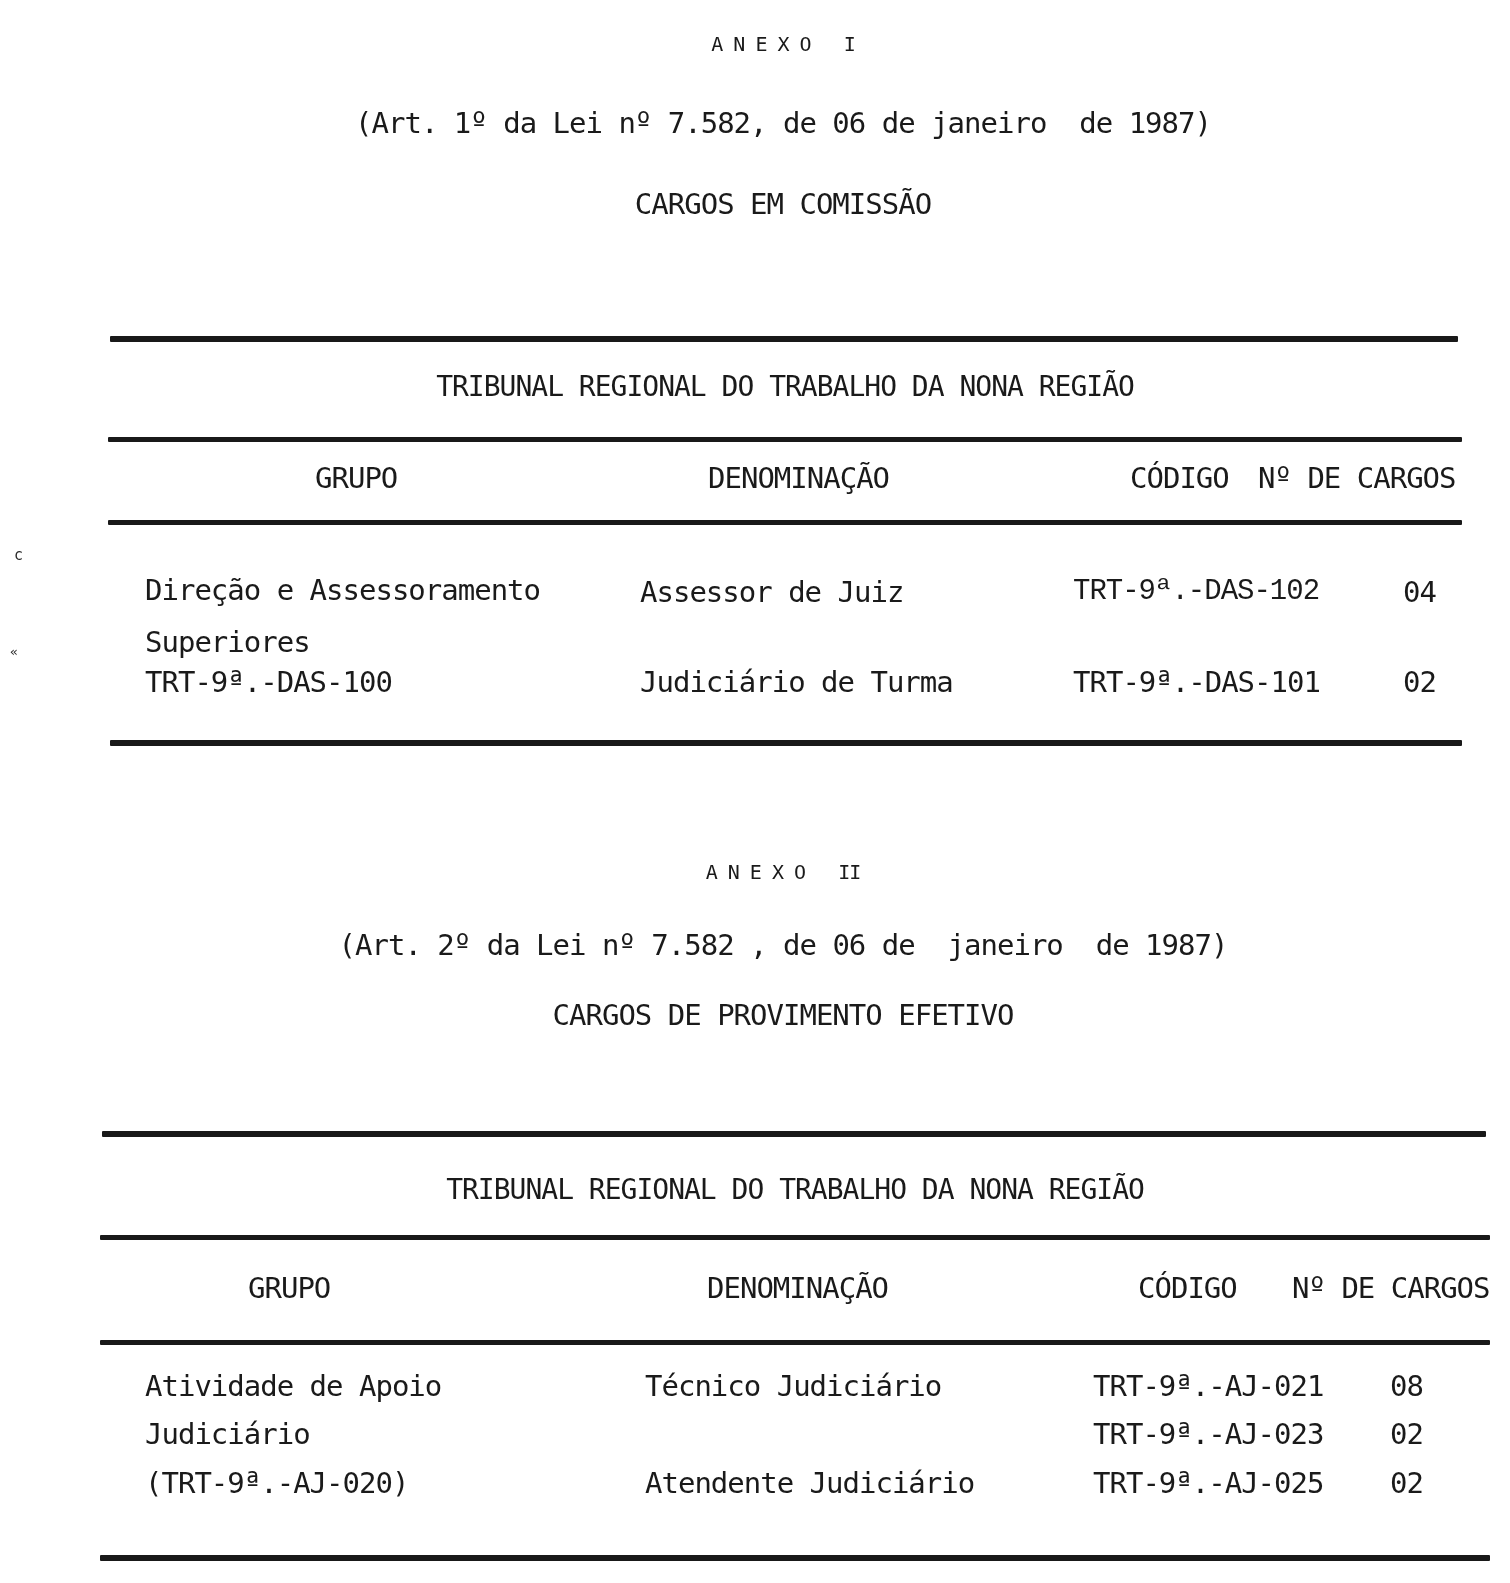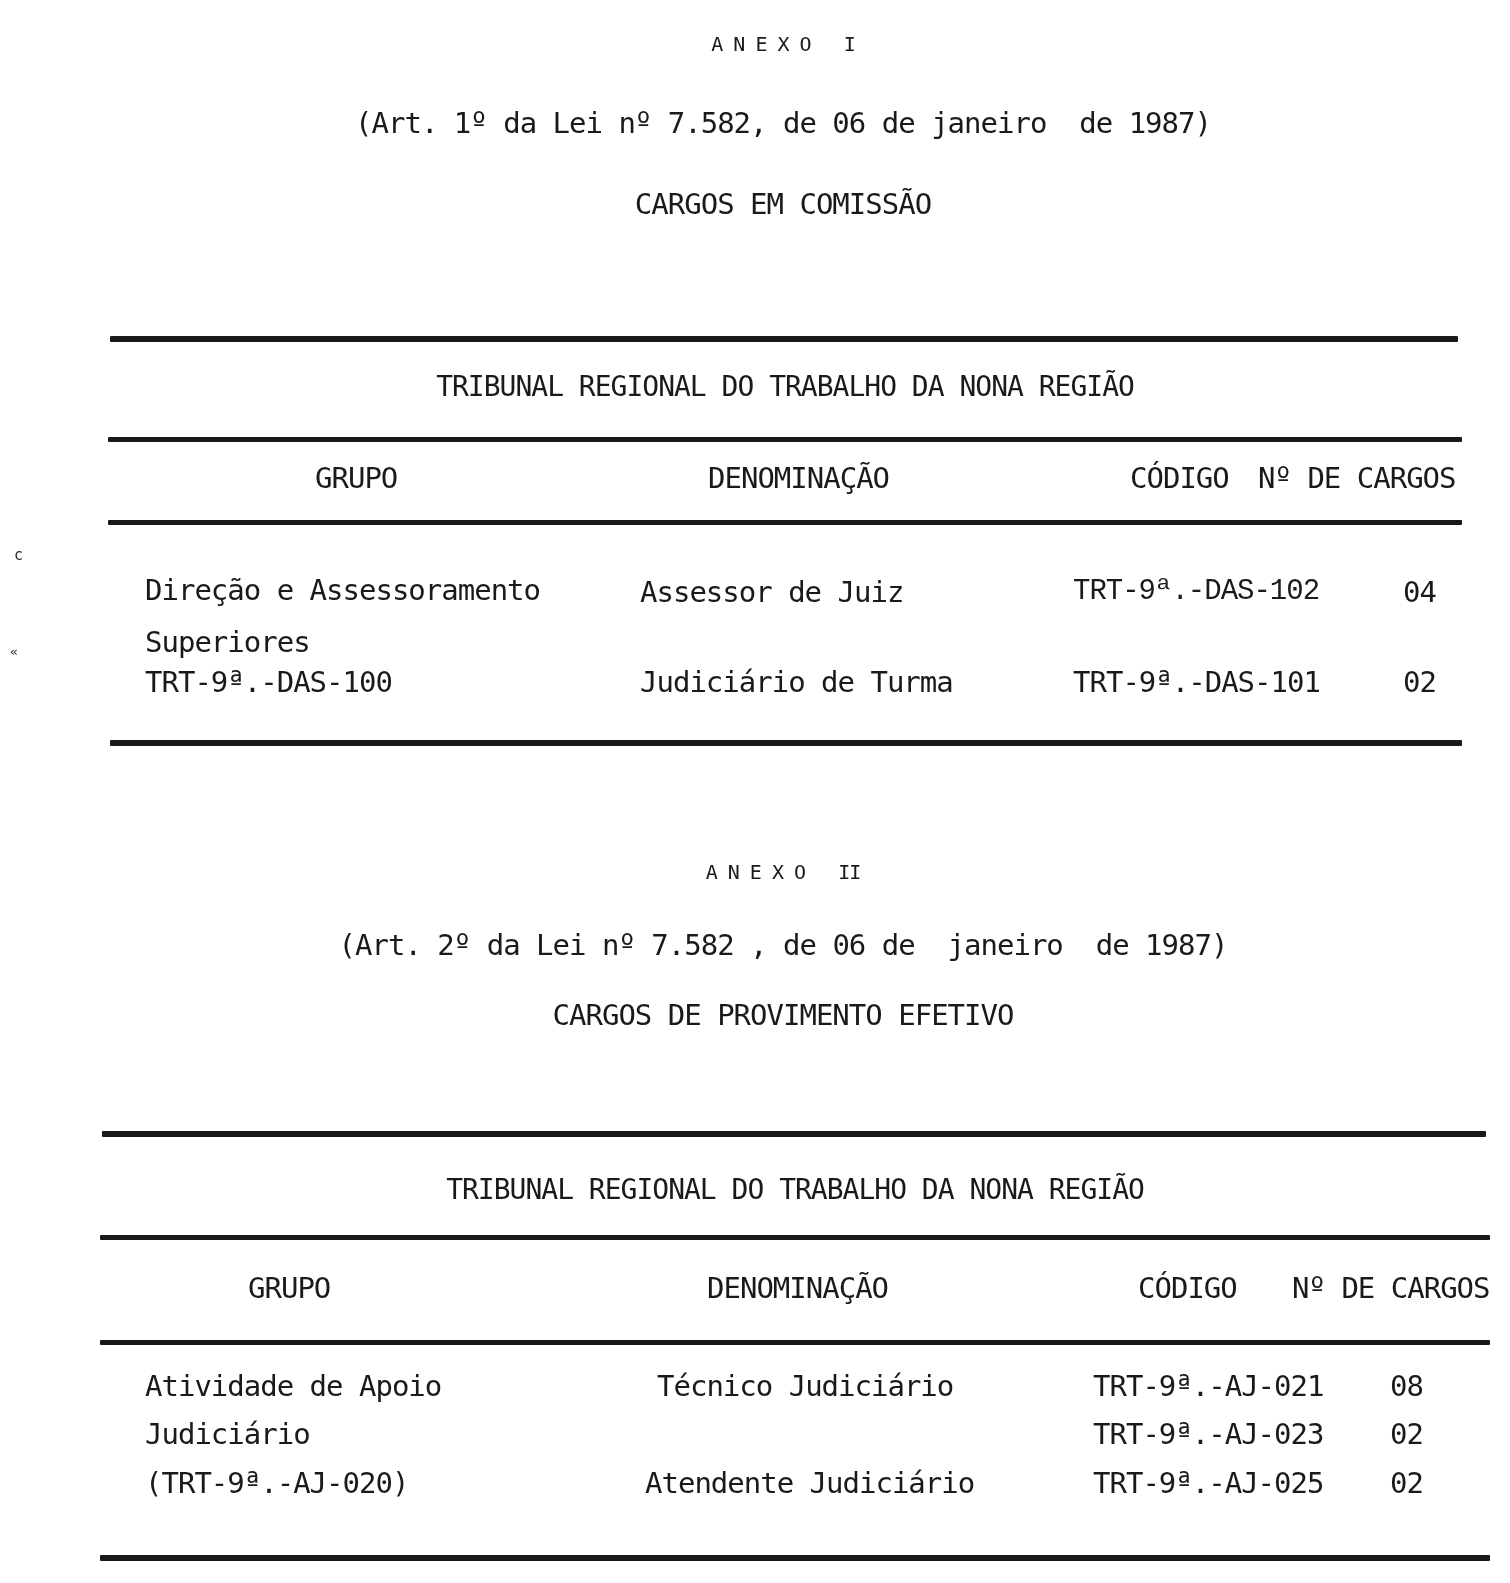--- a/index.html
+++ b/index.html
@@ -82,21 +82,21 @@
     <div class="rule thin" style="left:0;width:1390px;top:104px;"></div>
 
     <span class="cell" style="left:148px;top:139px;">GRUPO</span>
     <span class="cell" style="left:607px;top:139px;">DENOMINAÇÃO</span>
     <span class="cell" style="left:1038px;top:139px;">CÓDIGO</span>
     <span class="cell" style="left:1192px;top:139px;">Nº DE CARGOS</span>
 
     <div class="rule thin" style="left:0;width:1390px;top:209px;"></div>
 
     <span class="cell" style="left:45px;top:237px;">Atividade de Apoio</span>
-    <span class="cell" style="left:545px;top:237px;margin-left:12px;">Técnico Judiciário</span>
+    <span class="cell" style="left:545px;top:237px;">Técnico Judiciário</span>
     <span class="cell" style="left:993px;top:237px;">TRT-9ª.-AJ-021</span>
     <span class="cell" style="left:1290px;top:237px;">08</span>
 
     <span class="cell" style="left:45px;top:285px;">Judiciário</span>
     <span class="cell" style="left:993px;top:285px;">TRT-9ª.-AJ-023</span>
     <span class="cell" style="left:1290px;top:285px;">02</span>
 
     <span class="cell" style="left:45px;top:334px;">(TRT-9ª.-AJ-020)</span>
     <span class="cell" style="left:545px;top:334px;">Atendente Judiciário</span>
     <span class="cell" style="left:993px;top:334px;">TRT-9ª.-AJ-025</span>

